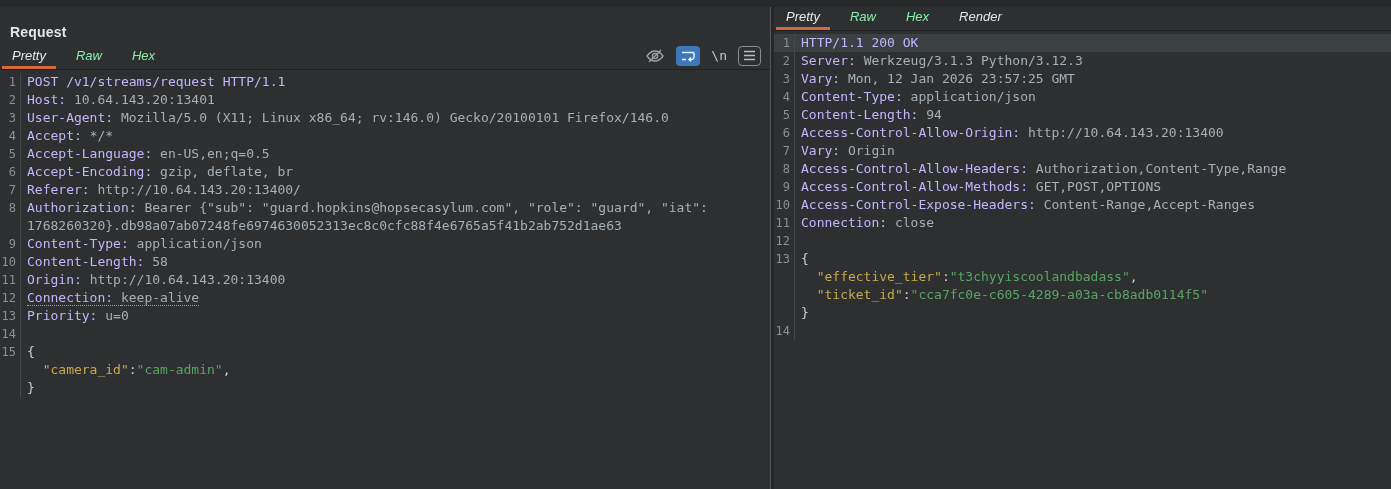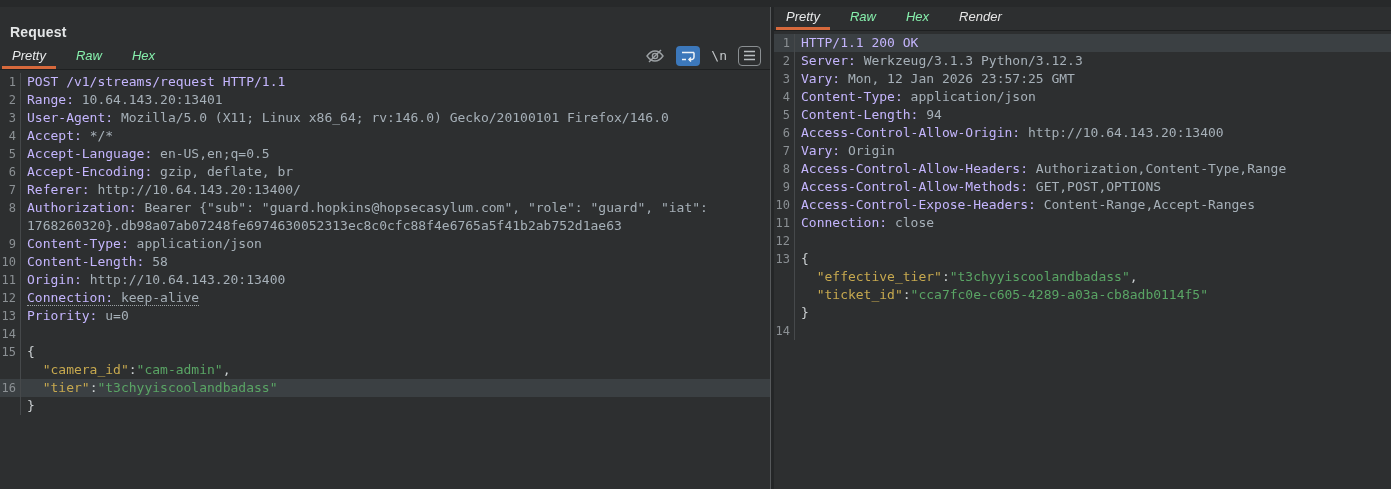--- a/index.html
+++ b/index.html
@@ -81,37 +81,36 @@
         </div>
         <div class="tool-btn outlined">
           <svg width="13" height="11" viewBox="0 0 13 11">
             <path d="M1 1.5 H12 M1 5.5 H12 M1 9.5 H12" stroke="#b8bdc0" stroke-width="1.5"></path>
           </svg>
         </div>
       </div>
     </div>
     <div class="code">
         <div class="row"><span class="ln">1</span><span class="txt"><span class="c-hdr">POST /v1/streams/request HTTP/1.1</span></span></div>
-        <div class="row"><span class="ln">2</span><span class="txt"><span class="c-hdr">Range: </span><span class="c-val">10.64.143.20:13401</span></span></div>
+        <div class="row"><span class="ln">2</span><span class="txt"><span class="c-hdr">Host: </span><span class="c-val">10.64.143.20:13401</span></span></div>
         <div class="row"><span class="ln">3</span><span class="txt"><span class="c-hdr">User-Agent: </span><span class="c-val">Mozilla/5.0 (X11; Linux x86_64; rv:146.0) Gecko/20100101 Firefox/146.0</span></span></div>
         <div class="row"><span class="ln">4</span><span class="txt"><span class="c-hdr">Accept: </span><span class="c-val">*/*</span></span></div>
         <div class="row"><span class="ln">5</span><span class="txt"><span class="c-hdr">Accept-Language: </span><span class="c-val">en-US,en;q=0.5</span></span></div>
         <div class="row"><span class="ln">6</span><span class="txt"><span class="c-hdr">Accept-Encoding: </span><span class="c-val">gzip, deflate, br</span></span></div>
         <div class="row"><span class="ln">7</span><span class="txt"><span class="c-hdr">Referer: </span><span class="c-val">http://10.64.143.20:13400/</span></span></div>
         <div class="row"><span class="ln">8</span><span class="txt"><span class="c-hdr">Authorization: </span><span class="c-val">Bearer {"sub": "guard.hopkins@hopsecasylum.com", "role": "guard", "iat":</span></span></div>
         <div class="row"><span class="ln"></span><span class="txt"><span class="c-val">1768260320}.db98a07ab07248fe6974630052313ec8c0cfc88f4e6765a5f41b2ab752d1ae63</span></span></div>
         <div class="row"><span class="ln">9</span><span class="txt"><span class="c-hdr">Content-Type: </span><span class="c-val">application/json</span></span></div>
         <div class="row"><span class="ln">10</span><span class="txt"><span class="c-hdr">Content-Length: </span><span class="c-val">58</span></span></div>
         <div class="row"><span class="ln">11</span><span class="txt"><span class="c-hdr">Origin: </span><span class="c-val">http://10.64.143.20:13400</span></span></div>
         <div class="row"><span class="ln">12</span><span class="txt"><span class="c-hdr c-dot">Connection: </span><span class="c-val c-dot">keep-alive</span></span></div>
         <div class="row"><span class="ln">13</span><span class="txt"><span class="c-hdr">Priority: </span><span class="c-val">u=0</span></span></div>
         <div class="row"><span class="ln">14</span><span class="txt"></span></div>
         <div class="row"><span class="ln">15</span><span class="txt"><span class="c-pun">{</span></span></div>
         <div class="row"><span class="ln"></span><span class="txt"><span class="c-pun">  </span><span class="c-key">"camera_id"</span><span class="c-pun">:</span><span class="c-str">"cam-admin"</span><span class="c-pun">,</span></span></div>
-        <div class="row hl"><span class="ln">16</span><span class="txt"><span class="c-pun">  </span><span class="c-key">"tier"</span><span class="c-pun">:</span><span class="c-str">"t3chyyiscoolandbadass"</span></span></div>
         <div class="row"><span class="ln"></span><span class="txt"><span class="c-pun">}</span></span></div>
       </div>
   </div>
 
   <div class="divider"></div>
 
   <div class="panel response">
     <div class="tabbar">
       <div class="tabs">
           <div class="tab active">Pretty</div>

